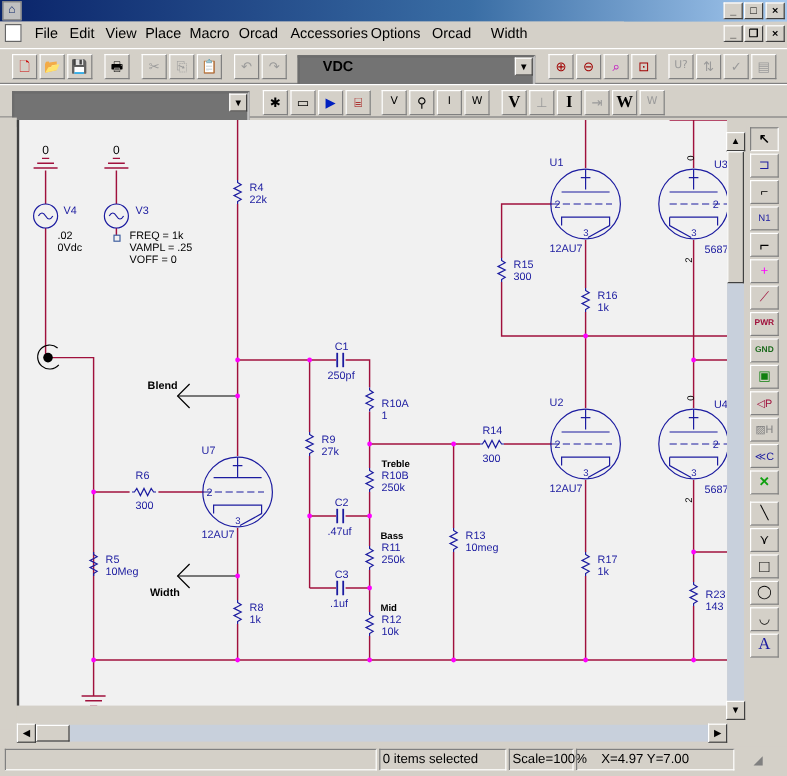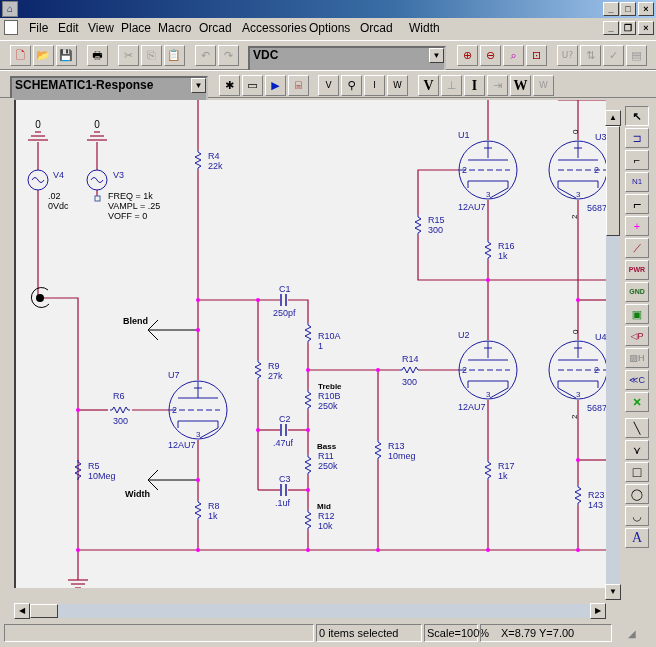--- a/index.html
+++ b/index.html
@@ -9,21 +9,21 @@
   .titlebar .title { position:absolute; left:22px; top:2px; white-space:nowrap; }
   .wbtn { position:absolute; width:16px; height:14px; background:#d4d0c8; border:1px solid; border-color:#fff #404040 #404040 #fff; box-sizing:border-box; font-size:9px; line-height:12px; text-align:center; color:#000; font-weight:bold; }
   .menubar { position:absolute; left:0; top:18px; width:520px; height:20px; background:#d4d0c8; }
   .menubar .docicon { position:absolute; left:4px; top:2px; width:14px; height:15px; background:#fff; border:1px solid #666; box-sizing:border-box; }
   .menuitem { position:absolute; top:3px; font-size:12px; color:#000; white-space:nowrap; }
   .toolbar { position:absolute; left:0; width:656px; background:#d4d0c8; border-top:1px solid #fff; border-bottom:1px solid #808080; box-sizing:border-box; }
   .tb1 { top:40px; height:30px; }
   .tb2 { top:70px; height:28px; }
   .tbtn { position:absolute; width:21px; height:21px; background:#d4d0c8; border:1px solid; border-color:#fff #808080 #808080 #fff; box-sizing:border-box; font-size:11px; line-height:19px; text-align:center; color:#000; font-family:"DejaVu Sans", sans-serif; }
   .tbtn.dis { color:#9a9a9a; }
-  .combo { position:absolute; height:32px; background:#a3a3a3; border:2px inset #c0c0c0; box-sizing:border-box; font-weight:bold; font-size:12px; line-height:15px; padding-left:3px; color:#000; white-space:nowrap; }
+  .combo { position:absolute; height:32px; background:#737373; border:2px inset #c0c0c0; box-sizing:border-box; font-weight:bold; font-size:12px; line-height:15px; padding-left:19px; color:#000; white-space:nowrap; }
   .combo .arrow { position:absolute; right:0; top:0; width:15px; height:15px; background:#d4d0c8; border:1px solid; border-color:#fff #404040 #404040 #fff; box-sizing:border-box; font-size:8px; line-height:13px; text-align:center; }
   .canvas { position:absolute; left:14px; top:100px; width:592px; height:488px; background:#f1f1f1; overflow:hidden; border-left:2px solid #404040; box-sizing:border-box; }
   .mdiframe-left { position:absolute; left:0; top:98px; width:14px; height:510px; background:#d4d0c8; }
   .vscroll { position:absolute; left:606px; top:110px; width:14px; height:490px; background:#c8d0dc; }
   .sbtn { position:absolute; width:16px; height:16px; background:#d4d0c8; border:1px solid; border-color:#fff #404040 #404040 #fff; box-sizing:border-box; font-size:8px; line-height:14px; text-align:center; }
   .hscroll { position:absolute; left:14px; top:604px; width:592px; height:14px; background:#c8d0dc; }
   .palette { position:absolute; left:622px; top:104px; width:30px; height:450px; background:#d4d0c8; }
   .pbtn { position:absolute; left:3px; width:24px; height:20px; background:#d4d0c8; border:1px solid; border-color:#fff #808080 #808080 #fff; box-sizing:border-box; text-align:center; font-size:11px; line-height:18px; }
   .statusbar { position:absolute; left:0; top:622px; width:656px; height:25px; background:#d4d0c8; }
   .spane { position:absolute; top:2px; height:18px; border:1px solid; border-color:#808080 #fff #fff #808080; box-sizing:border-box; font-size:11px; line-height:16px; padding-left:2px; white-space:nowrap; color:#000; }
@@ -75,21 +75,20 @@
   <div class="tbtn" style="left:503px;top:4px;color:#c000c0">⌕</div>
   <div class="tbtn" style="left:526px;top:4px;color:#a00000">⊡</div>
   <div class="tbtn dis" style="left:557px;top:4px;font-size:9px">U?</div>
   <div class="tbtn dis" style="left:580px;top:4px;">⇅</div>
   <div class="tbtn dis" style="left:603px;top:4px;">✓</div>
   <div class="tbtn dis" style="left:626px;top:4px;">▤</div>
 </div>
 
 <div class="toolbar tb2">
   <div class="combo" style="left:10px;top:5px;width:198px;">
-    <span>SCHEMATIC1-Response</span>
     <div class="arrow">▼</div>
   </div>
   <div class="tbtn" style="left:219px;top:4px;">✱</div>
   <div class="tbtn" style="left:242px;top:4px;">▭</div>
   <div class="tbtn" style="left:265px;top:4px;color:#0020c0">▶</div>
   <div class="tbtn" style="left:288px;top:4px;color:#a00000">⌸</div>
   <div class="tbtn" style="left:318px;top:4px;font-size:9px">V</div>
   <div class="tbtn" style="left:341px;top:4px;">⚲</div>
   <div class="tbtn" style="left:364px;top:4px;font-size:9px">I</div>
   <div class="tbtn" style="left:387px;top:4px;font-size:9px">W</div>
@@ -440,15 +439,15 @@
   <div class="pbtn" style="top:358px;font-size:14px">□</div>
   <div class="pbtn" style="top:380px;">◯</div>
   <div class="pbtn" style="top:402px;">◡</div>
   <div class="pbtn" style="top:424px;color:#1c1ca0;font-family:'Liberation Serif',serif;font-size:14px">A</div>
 </div>
 
 <div class="statusbar">
   <div class="spane" style="left:4px;width:310px;"></div>
   <div class="spane" style="left:316px;width:106px;">0 items selected</div>
   <div class="spane" style="left:424px;width:54px;">Scale=100%</div>
-  <div class="spane" style="left:480px;width:132px;padding-left:20px;">X=8.79  Y=7.00</div>
+  <div class="spane" style="left:480px;width:132px;padding-left:20px;">X=4.97  Y=7.00</div>
   <div style="position:absolute;left:628px;top:6px;width:14px;height:14px;font-size:10px;color:#808080;">◢</div>
 </div>
 
 </body></html>

